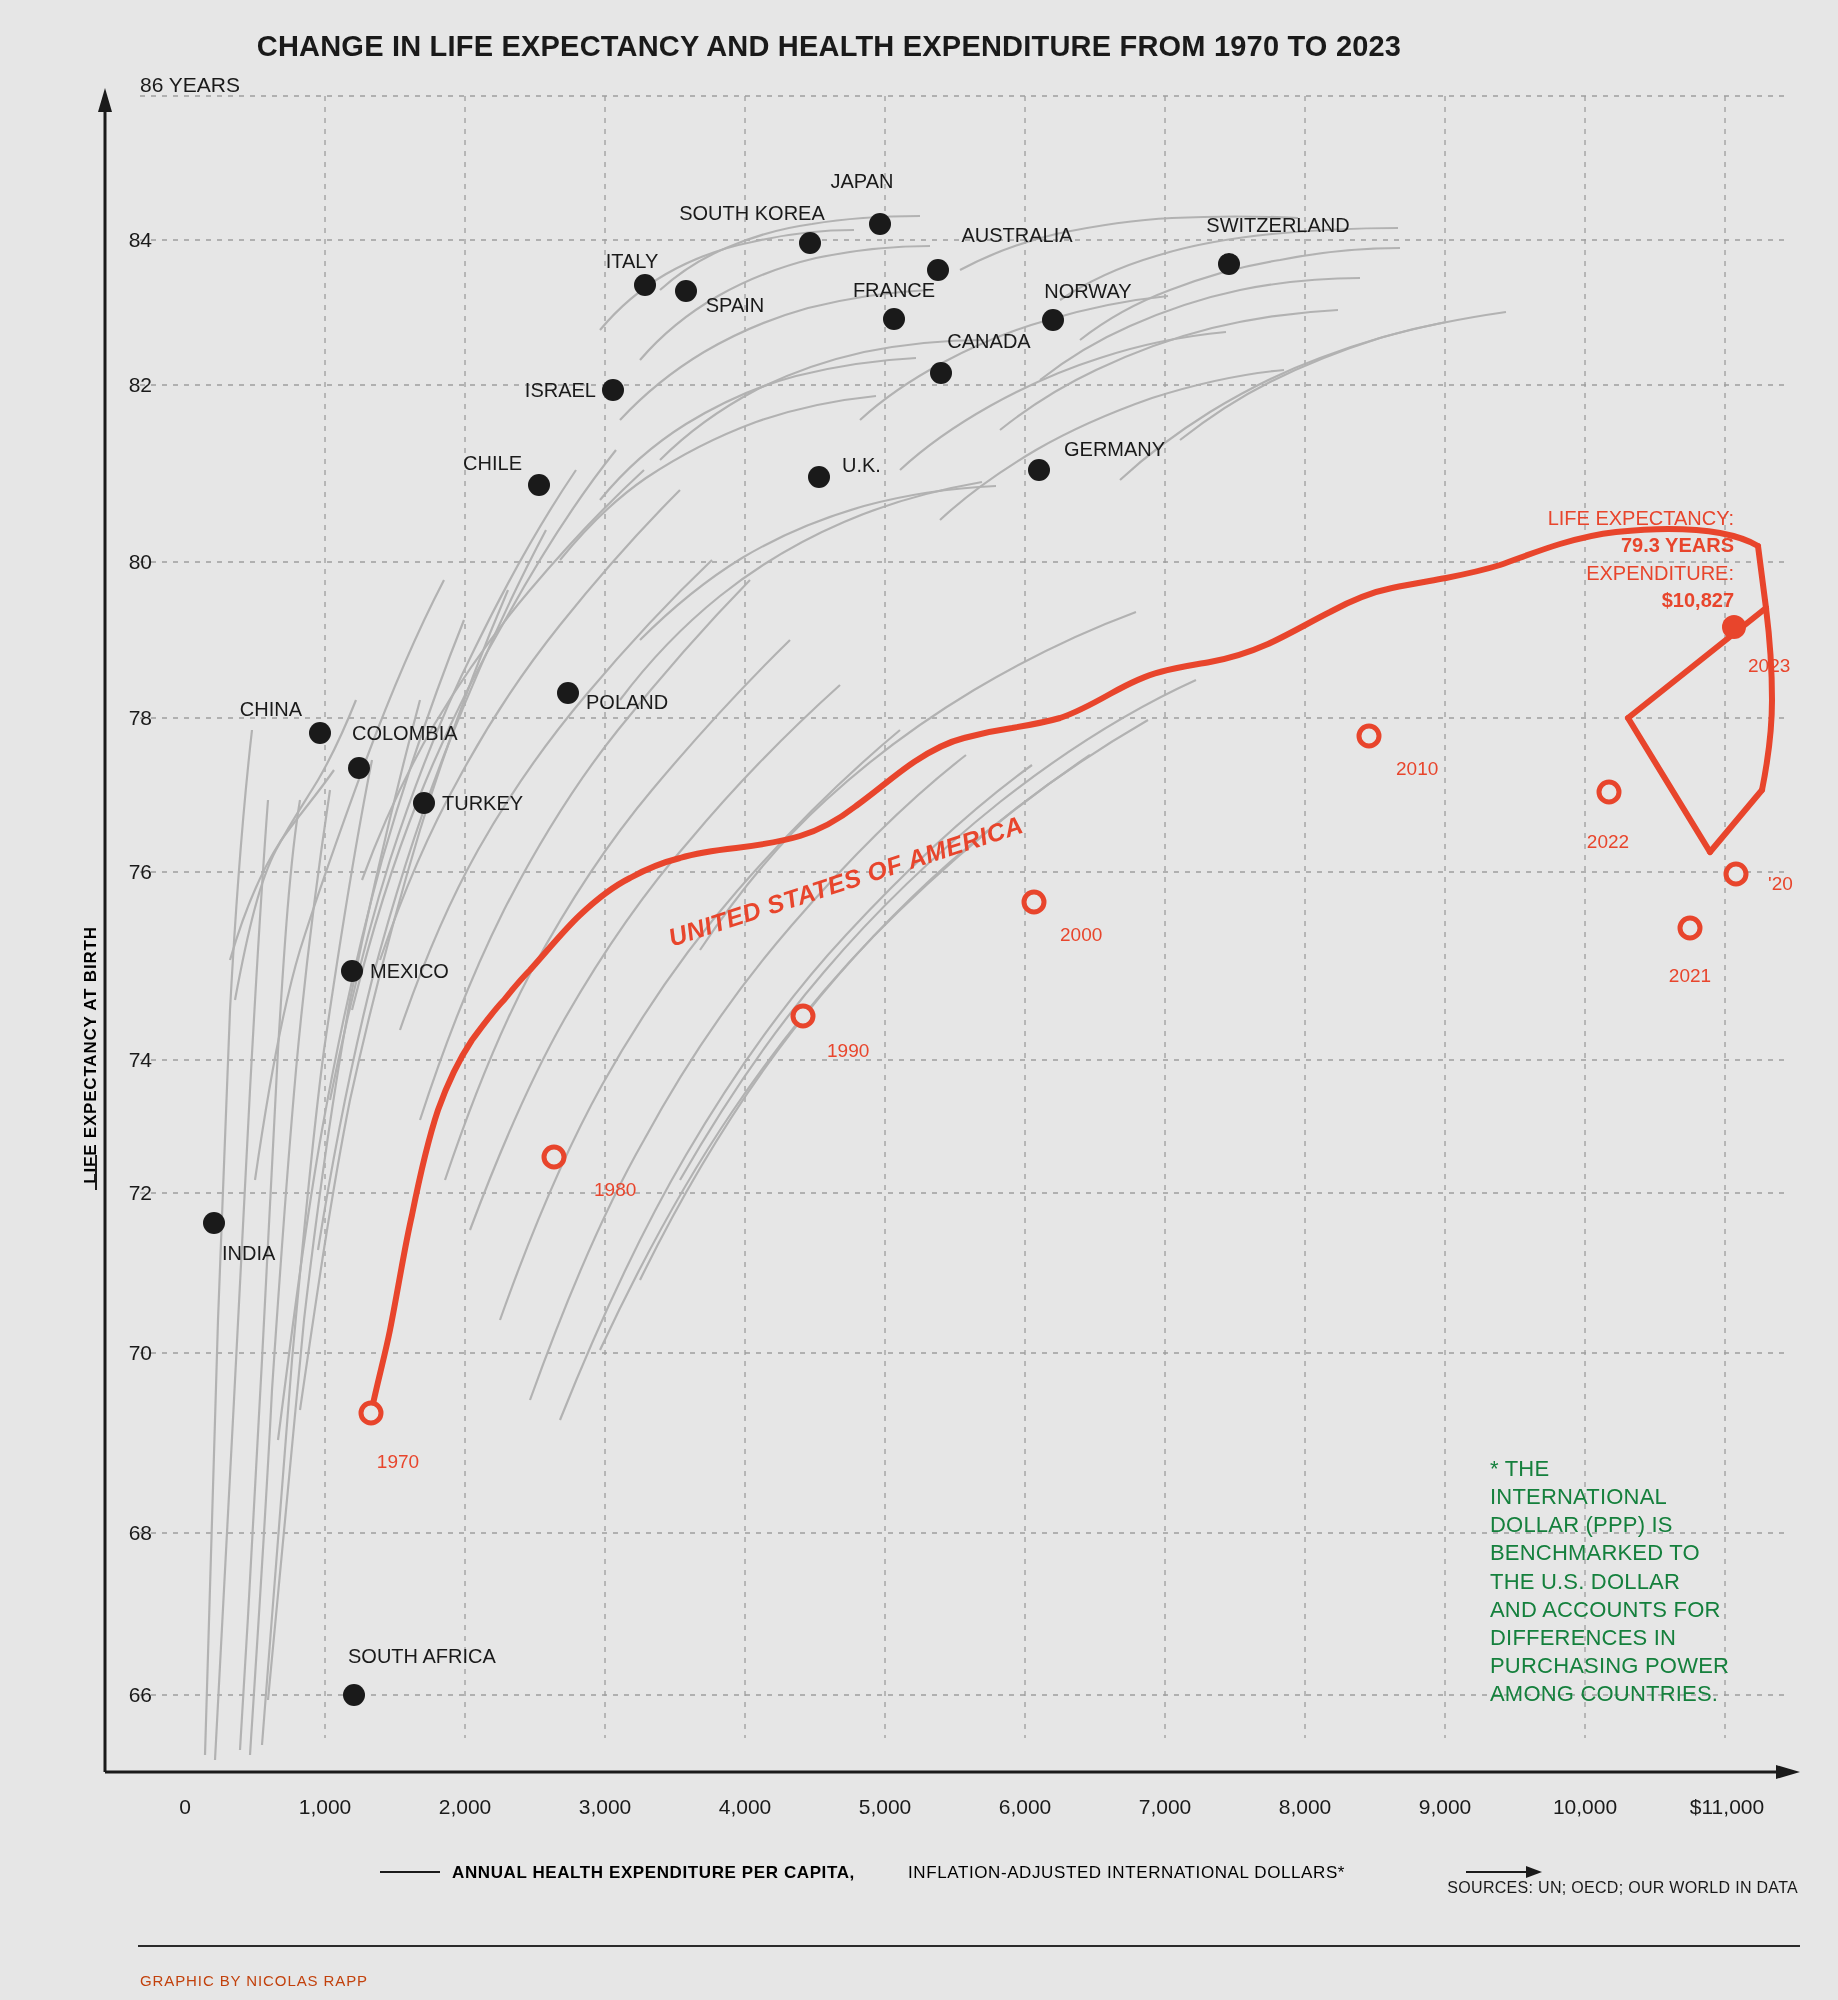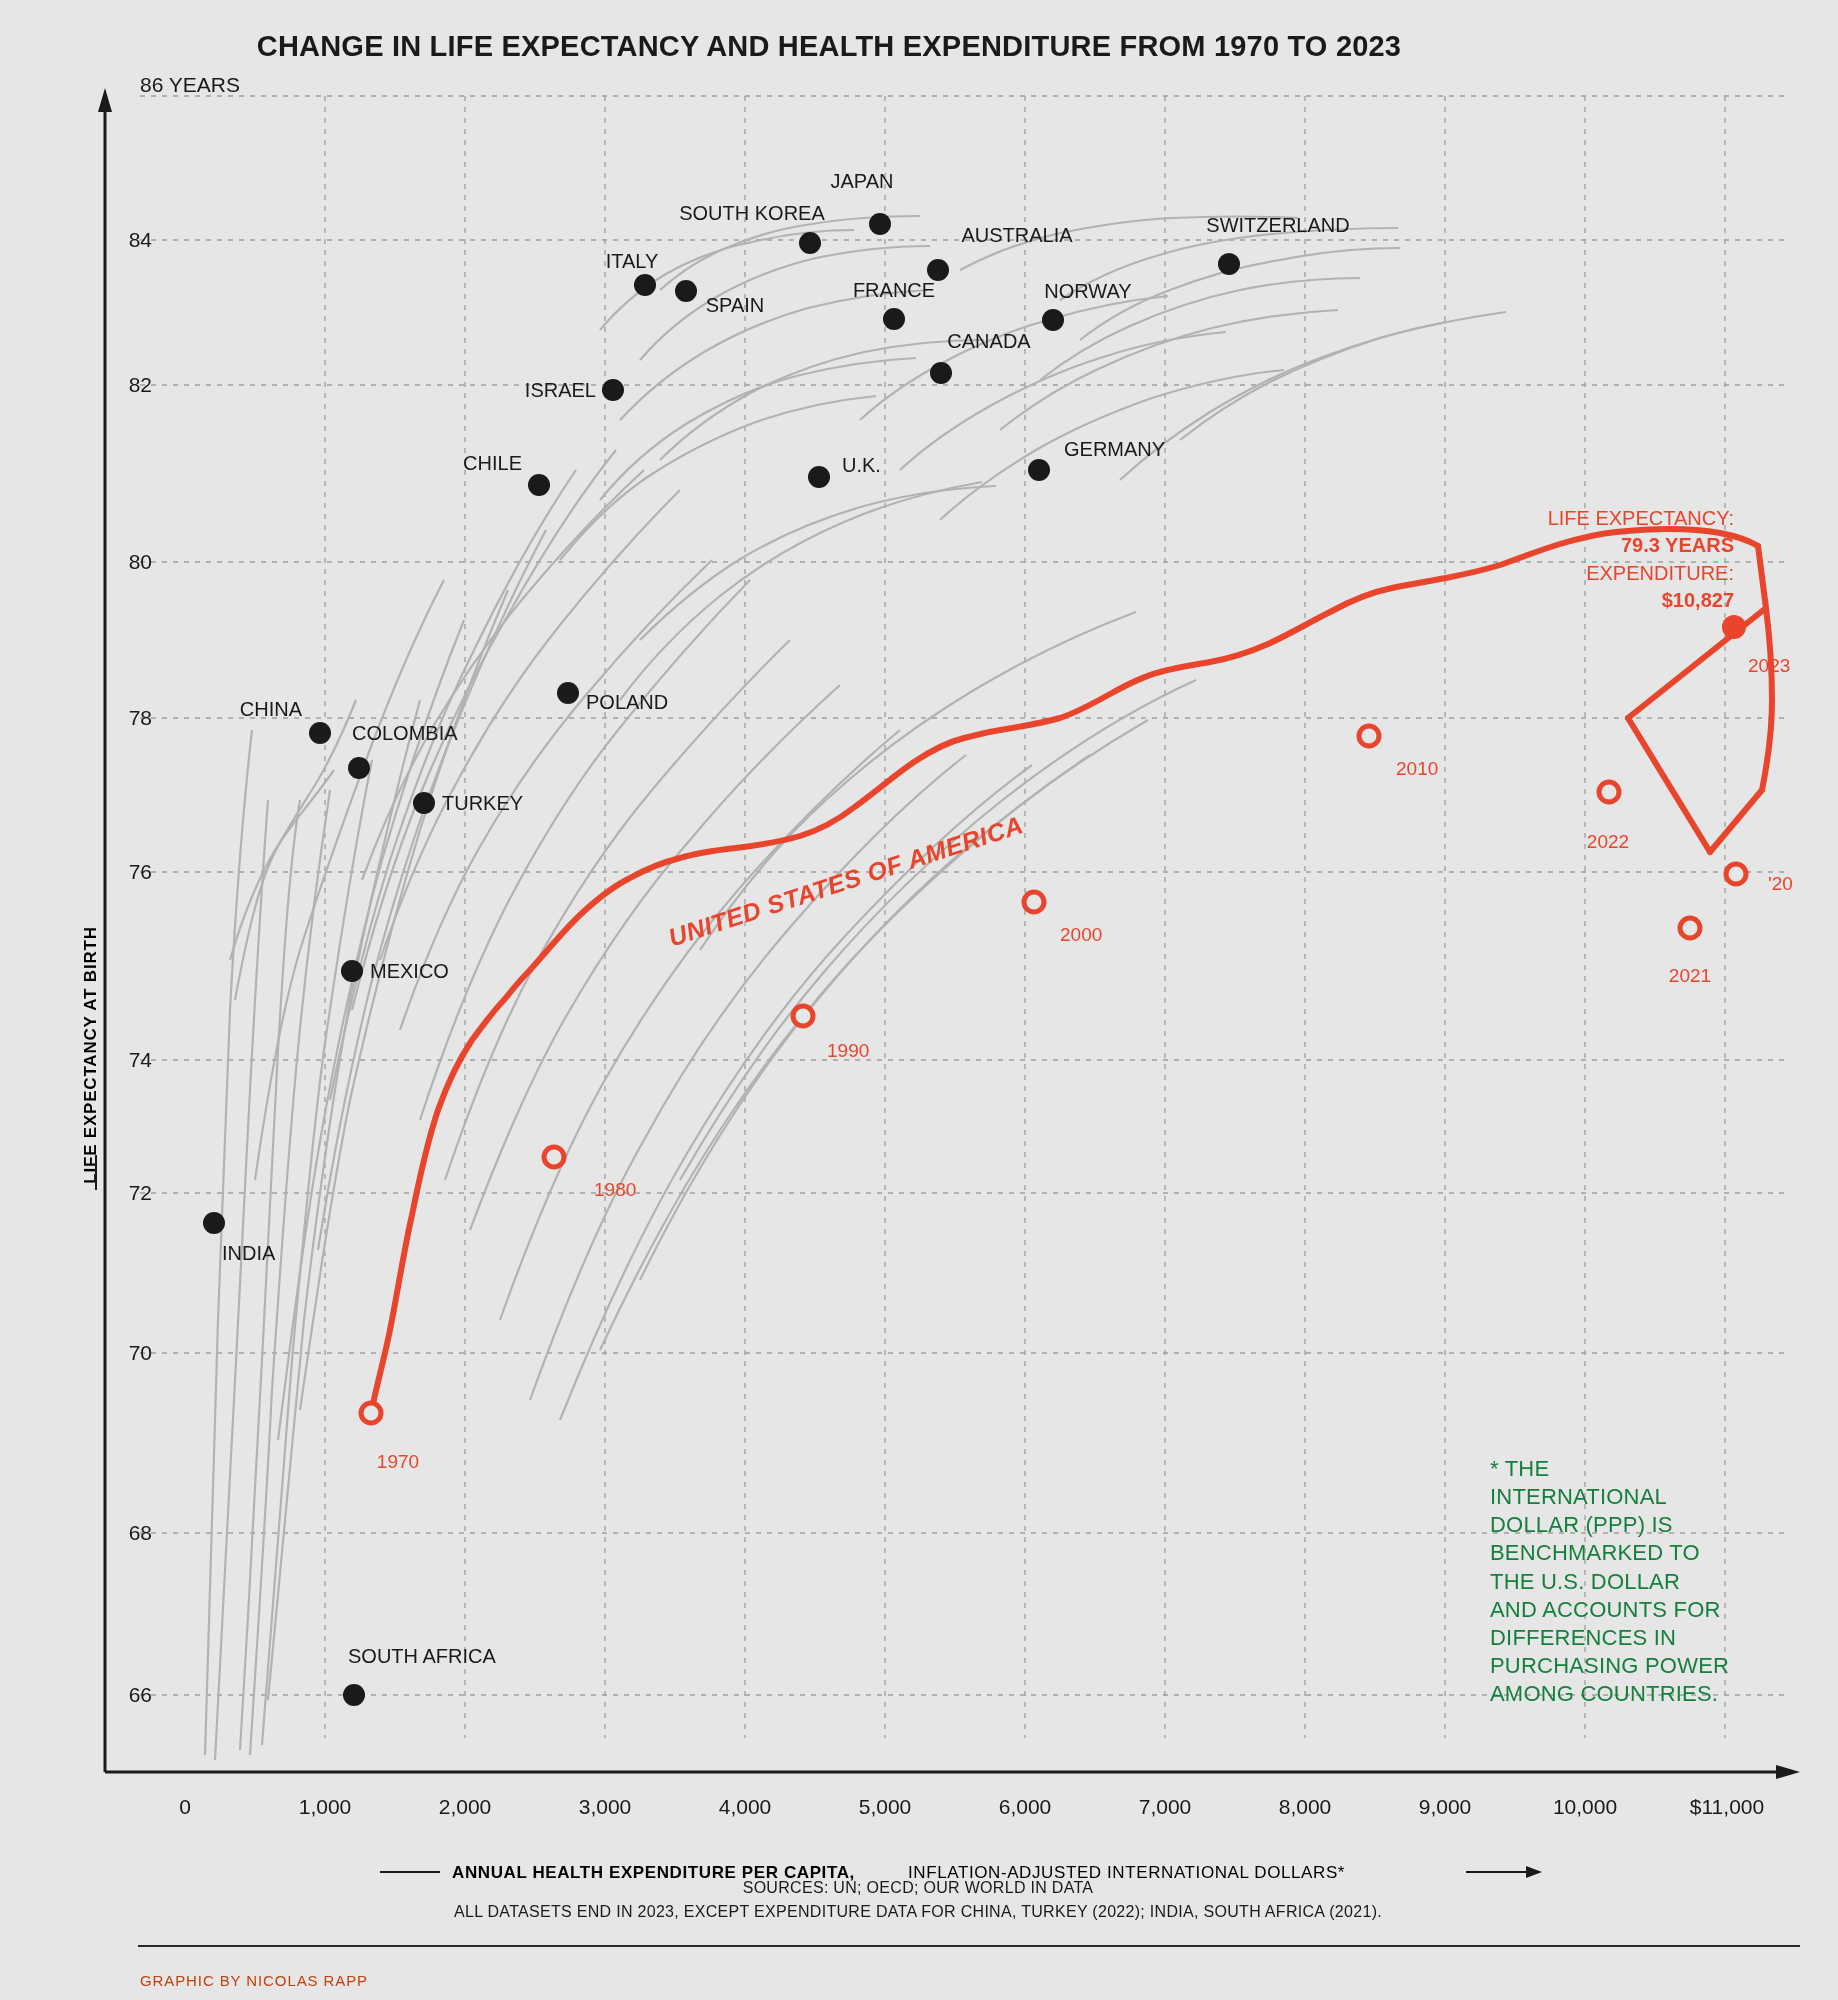--- a/index.html
+++ b/index.html
@@ -23,21 +23,21 @@
     font-size:17px;font-weight:bold;letter-spacing:.6px;
   }
   .tick-text{font-size:21px;fill:#1a1a1a;}
   .country-label{font-size:20px;fill:#1a1a1a;}
   .us-label{font-size:19px;fill:#e8452c;}
   #footnote{
     position:absolute;left:1490px;top:1455px;width:240px;
     font-size:22px;line-height:1.28;color:#15803d;letter-spacing:.2px;
   }
   #sources{
-    position:absolute;right:40px;top:1876px;width:1760px;text-align:center;
+    position:absolute;right:40px;top:1876px;width:1760px;text-align:right;
     font-size:16px;line-height:1.5;letter-spacing:.3px;color:#1a1a1a;
   }
   #credit{
     position:absolute;left:140px;top:1972px;
     font-size:15px;letter-spacing:.9px;color:#c2410c;
   }
   #rule{
     position:absolute;left:138px;top:1945px;width:1662px;height:2px;background:#2b2b2b;
   }
   .ylab-vertical{
@@ -296,17 +296,16 @@
     <text x="1734" y="607" text-anchor="end" style="font-weight:bold">$10,827</text>
   </g>
 
 </svg>
 </div>
 
 <div id="footnote">* THE INTERNATIONAL DOLLAR (PPP) IS BENCHMARKED TO THE U.S. DOLLAR AND ACCOUNTS FOR DIFFERENCES IN PURCHASING POWER AMONG COUNTRIES.</div>
 
 <div id="sources">
   <div>SOURCES: UN; OECD; OUR WORLD IN DATA</div>
-  <div>ALL DATASETS END IN 2023, EXCEPT EXPENDITURE DATA FOR CHINA, TURKEY (2022); INDIA, SOUTH AFRICA (2021).</div>
 </div>
 
 <div id="rule"></div>
 <div id="credit">GRAPHIC BY NICOLAS RAPP</div>
 
 </body></html>

